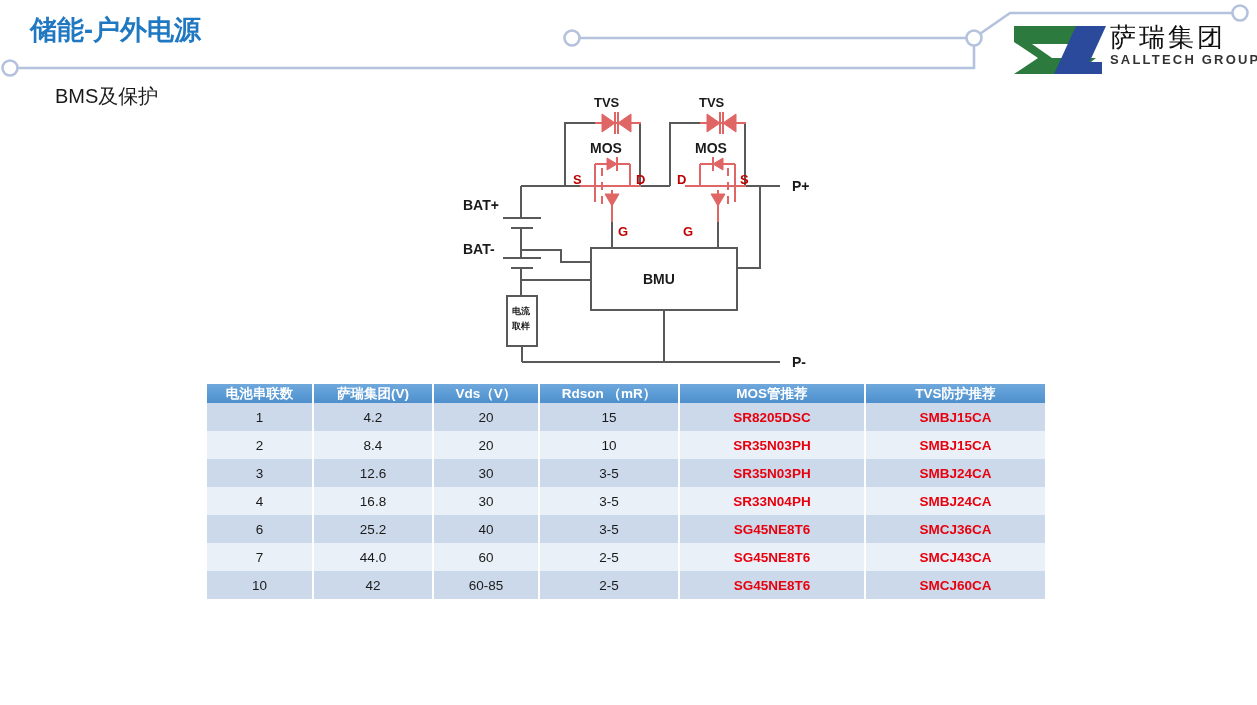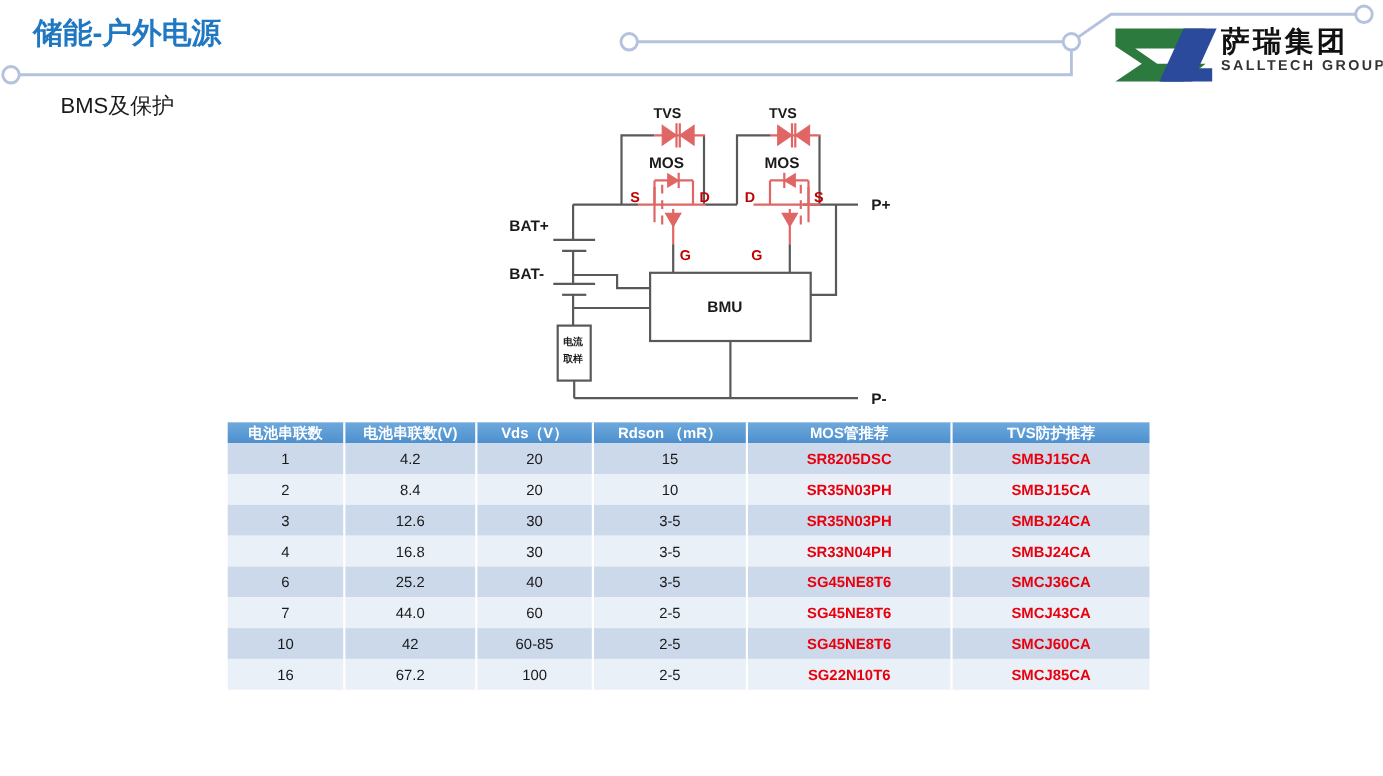--- a/index.html
+++ b/index.html
@@ -13,21 +13,21 @@
   
   #header-decoration{position:absolute;left:0;top:0;width:1257px;height:90px;}
   #slide-title{
     position:absolute;left:30px;top:12px;
     font-size:27px;font-weight:bold;color:#1f78c1;
     letter-spacing:0px;white-space:nowrap;text-align:center;
   }
   #brand-logo{position:absolute;left:1010px;top:18px;width:240px;height:62px;}
   #logo-cn-name{
     position:absolute;left:1110px;top:20px;
-    font-size:26px;font-weight:bold;color:#111111;
+    font-size:26px;font-weight:normal;color:#111111;
     letter-spacing:3px;white-space:nowrap;
   }
   #logo-en-name{
     position:absolute;left:1110px;top:52px;
     font-size:13px;font-weight:bold;color:#333333;
     letter-spacing:2.2px;white-space:nowrap;
   }
 
   
   #section-subtitle{
@@ -219,21 +219,21 @@
     <col class="col-1">
       <col class="col-2">
       <col class="col-3">
     <col class="col-4">
       <col class="col-5">
       <col class="col-6">
   </colgroup>
   <thead>
     <tr>
       <th>电池串联数</th>
-      <th>电池串联数(V)</th>
+      <th>萨瑞集团(V)</th>
       <th>Vds（V）</th>
       <th>Rdson （mR）</th>
       <th>MOS管推荐</th>
       <th>TVS防护推荐</th>
     </tr>
   </thead>
   <tbody>
     <tr>
       <td>1</td>
       <td>4.2</td>
@@ -283,22 +283,14 @@
       <td class="part">SMCJ43CA</td>
     </tr>
     <tr>
       <td>10</td>
       <td>42</td>
       <td>60-85</td>
       <td>2-5</td>
       <td class="part">SG45NE8T6</td>
       <td class="part">SMCJ60CA</td>
     </tr>
-    <tr>
-      <td>16</td>
-      <td>67.2</td>
-      <td>100</td>
-      <td>2-5</td>
-      <td class="part">SG22N10T6</td>
-      <td class="part">SMCJ85CA</td>
-    </tr>
   </tbody>
 </table>
 
 </body></html>

